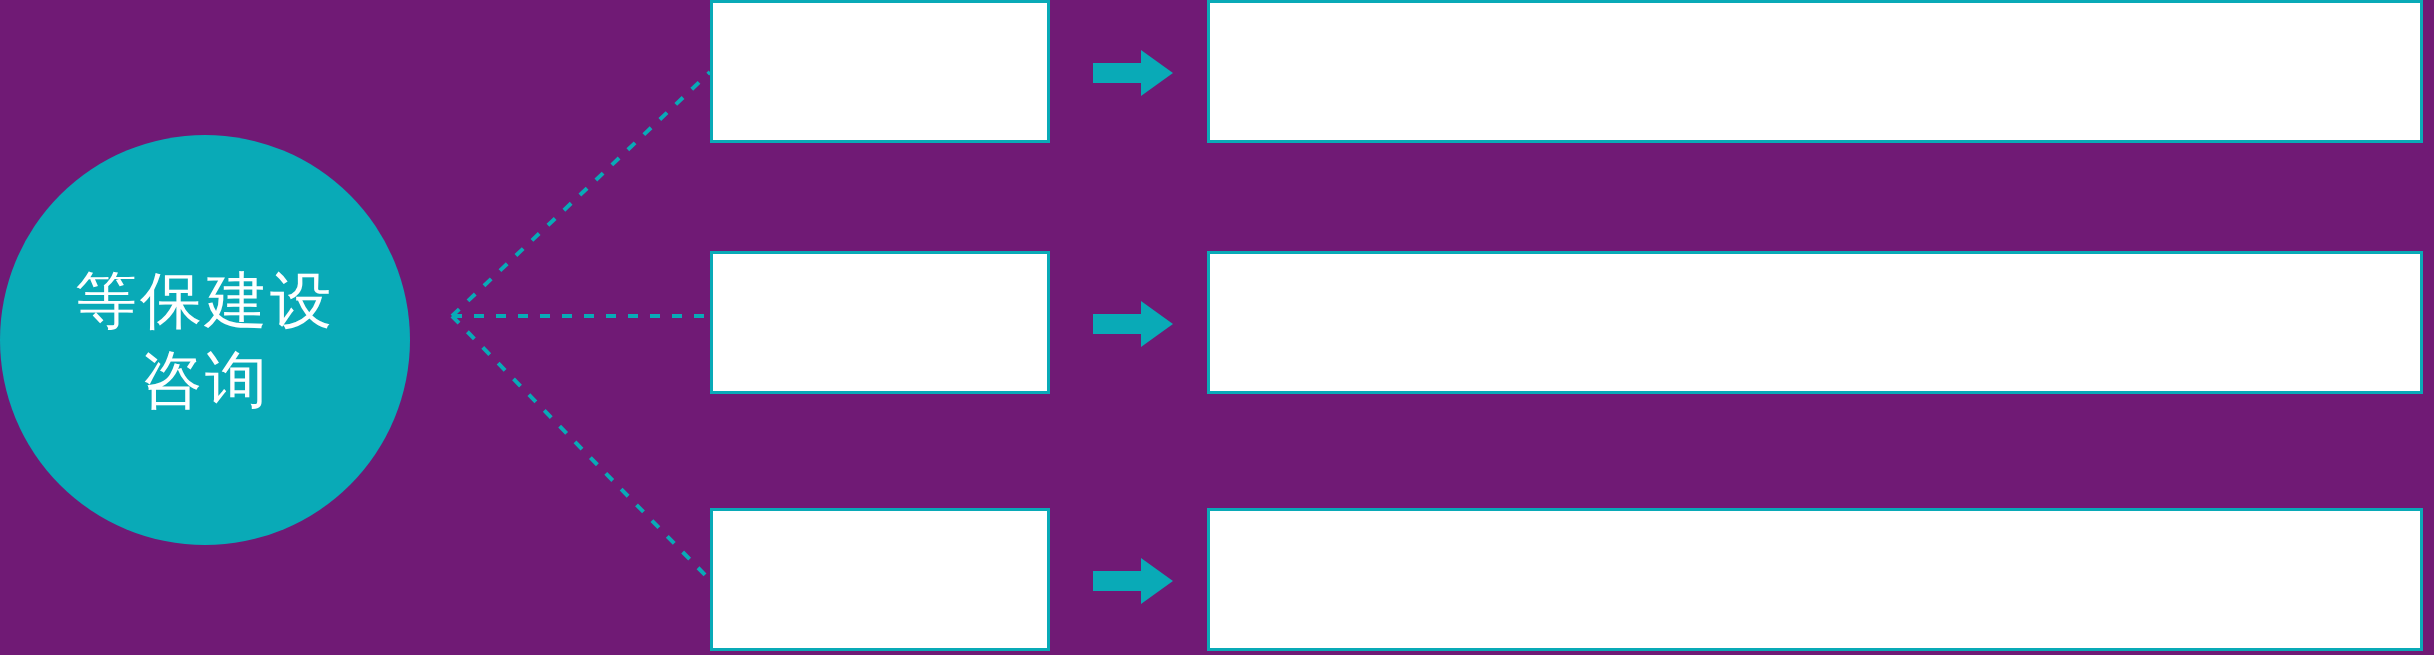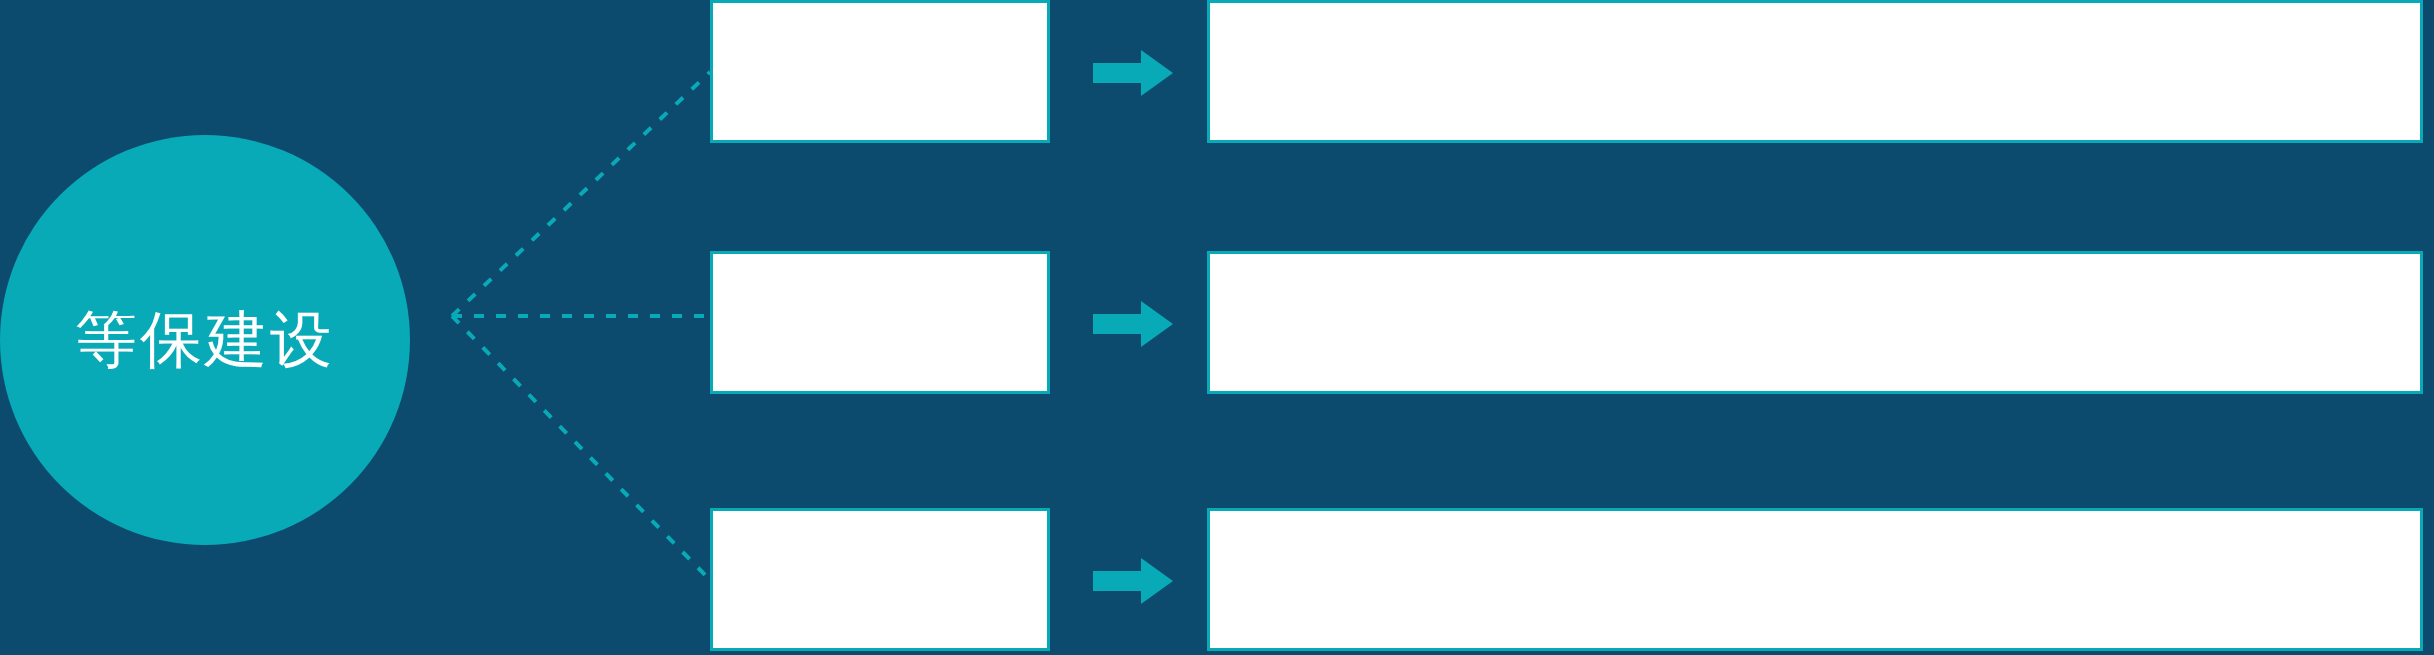--- a/index.html
+++ b/index.html
@@ -7,21 +7,21 @@
     padding: 0;
     background: #ffffff;
   }
   body {
     font-family: "Liberation Sans", "DejaVu Sans", sans-serif;
   }
   #canvas {
     position: relative;
     width: 2434px;
     height: 655px;
-    background: #0c4a6e;
+    background: #701a75;
     overflow: hidden;
   }
 
   
   .hub {
     position: absolute;
     left: 0px;
     top: 135px;
     width: 410px;
     height: 410px;
@@ -108,20 +108,21 @@
   }
   .arrow svg { display: block; }
 </style>
 </head>
 <body>
 
 <div id="canvas">
 
   <div class="hub">
     <div class="hub-line">等保建设</div>
+    <div class="hub-line">咨询</div>
   </div>
 
   <svg class="connectors" viewBox="0 0 2434 655" width="2434" height="655" xmlns="http://www.w3.org/2000/svg">
     <g stroke="#09aab7" stroke-width="4" fill="none" stroke-linecap="butt" stroke-dasharray="10 12">
       <line x1="452" y1="316" x2="710" y2="72"></line>
       <line x1="452" y1="316" x2="710" y2="316"></line>
       <line x1="452" y1="316" x2="710" y2="580"></line>
     </g>
   </svg>
 

